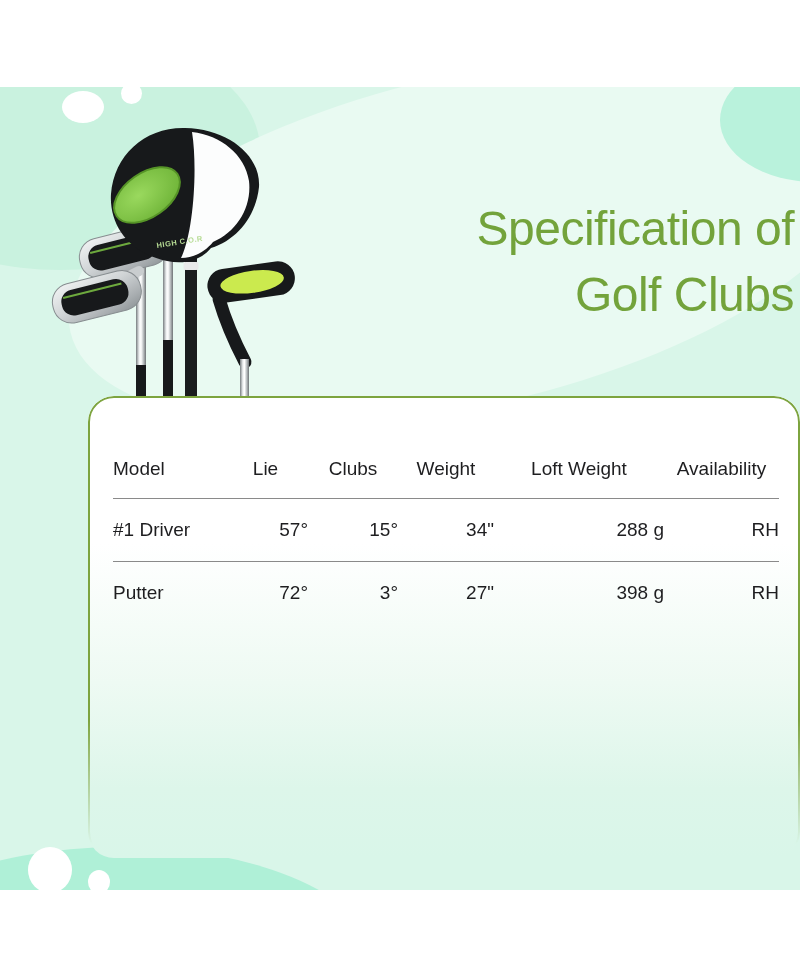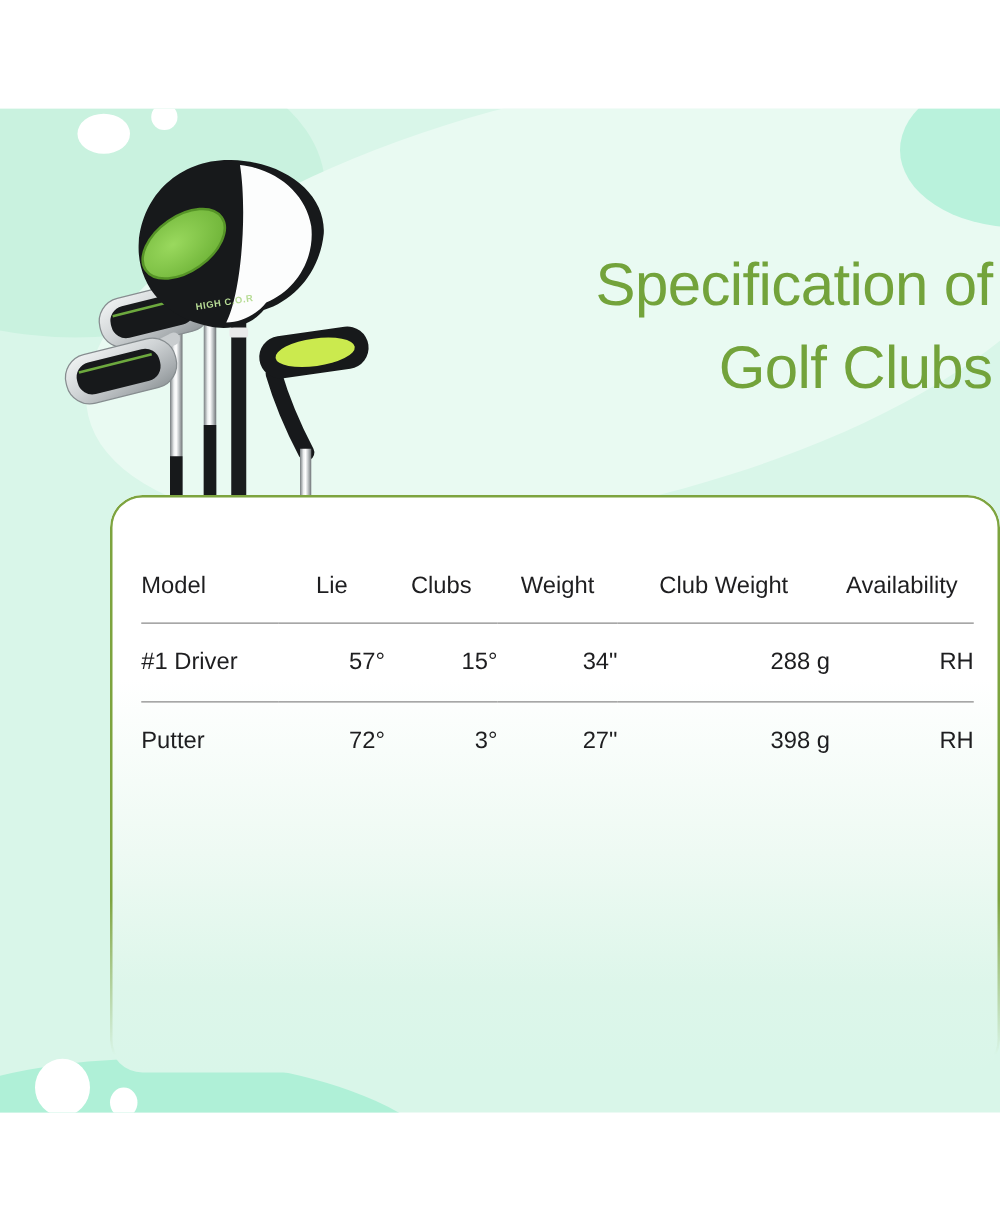--- a/index.html
+++ b/index.html
@@ -160,21 +160,21 @@
       <col style="width:96px">
         <col style="width:170px">
         <col style="width:115px">
     </colgroup>
     <thead>
       <tr>
         <th class="col-model">Model</th>
         <th>Lie</th>
         <th>Clubs</th>
         <th>Weight</th>
-        <th>Club Weight</th>
+        <th>Loft Weight</th>
         <th>Availability</th>
       </tr>
     </thead>
     <tbody>
       <tr>
         <td class="col-model">#1 Driver</td>
         <td>57°</td>
         <td>15°</td>
         <td>34"</td>
         <td>288 g</td>

